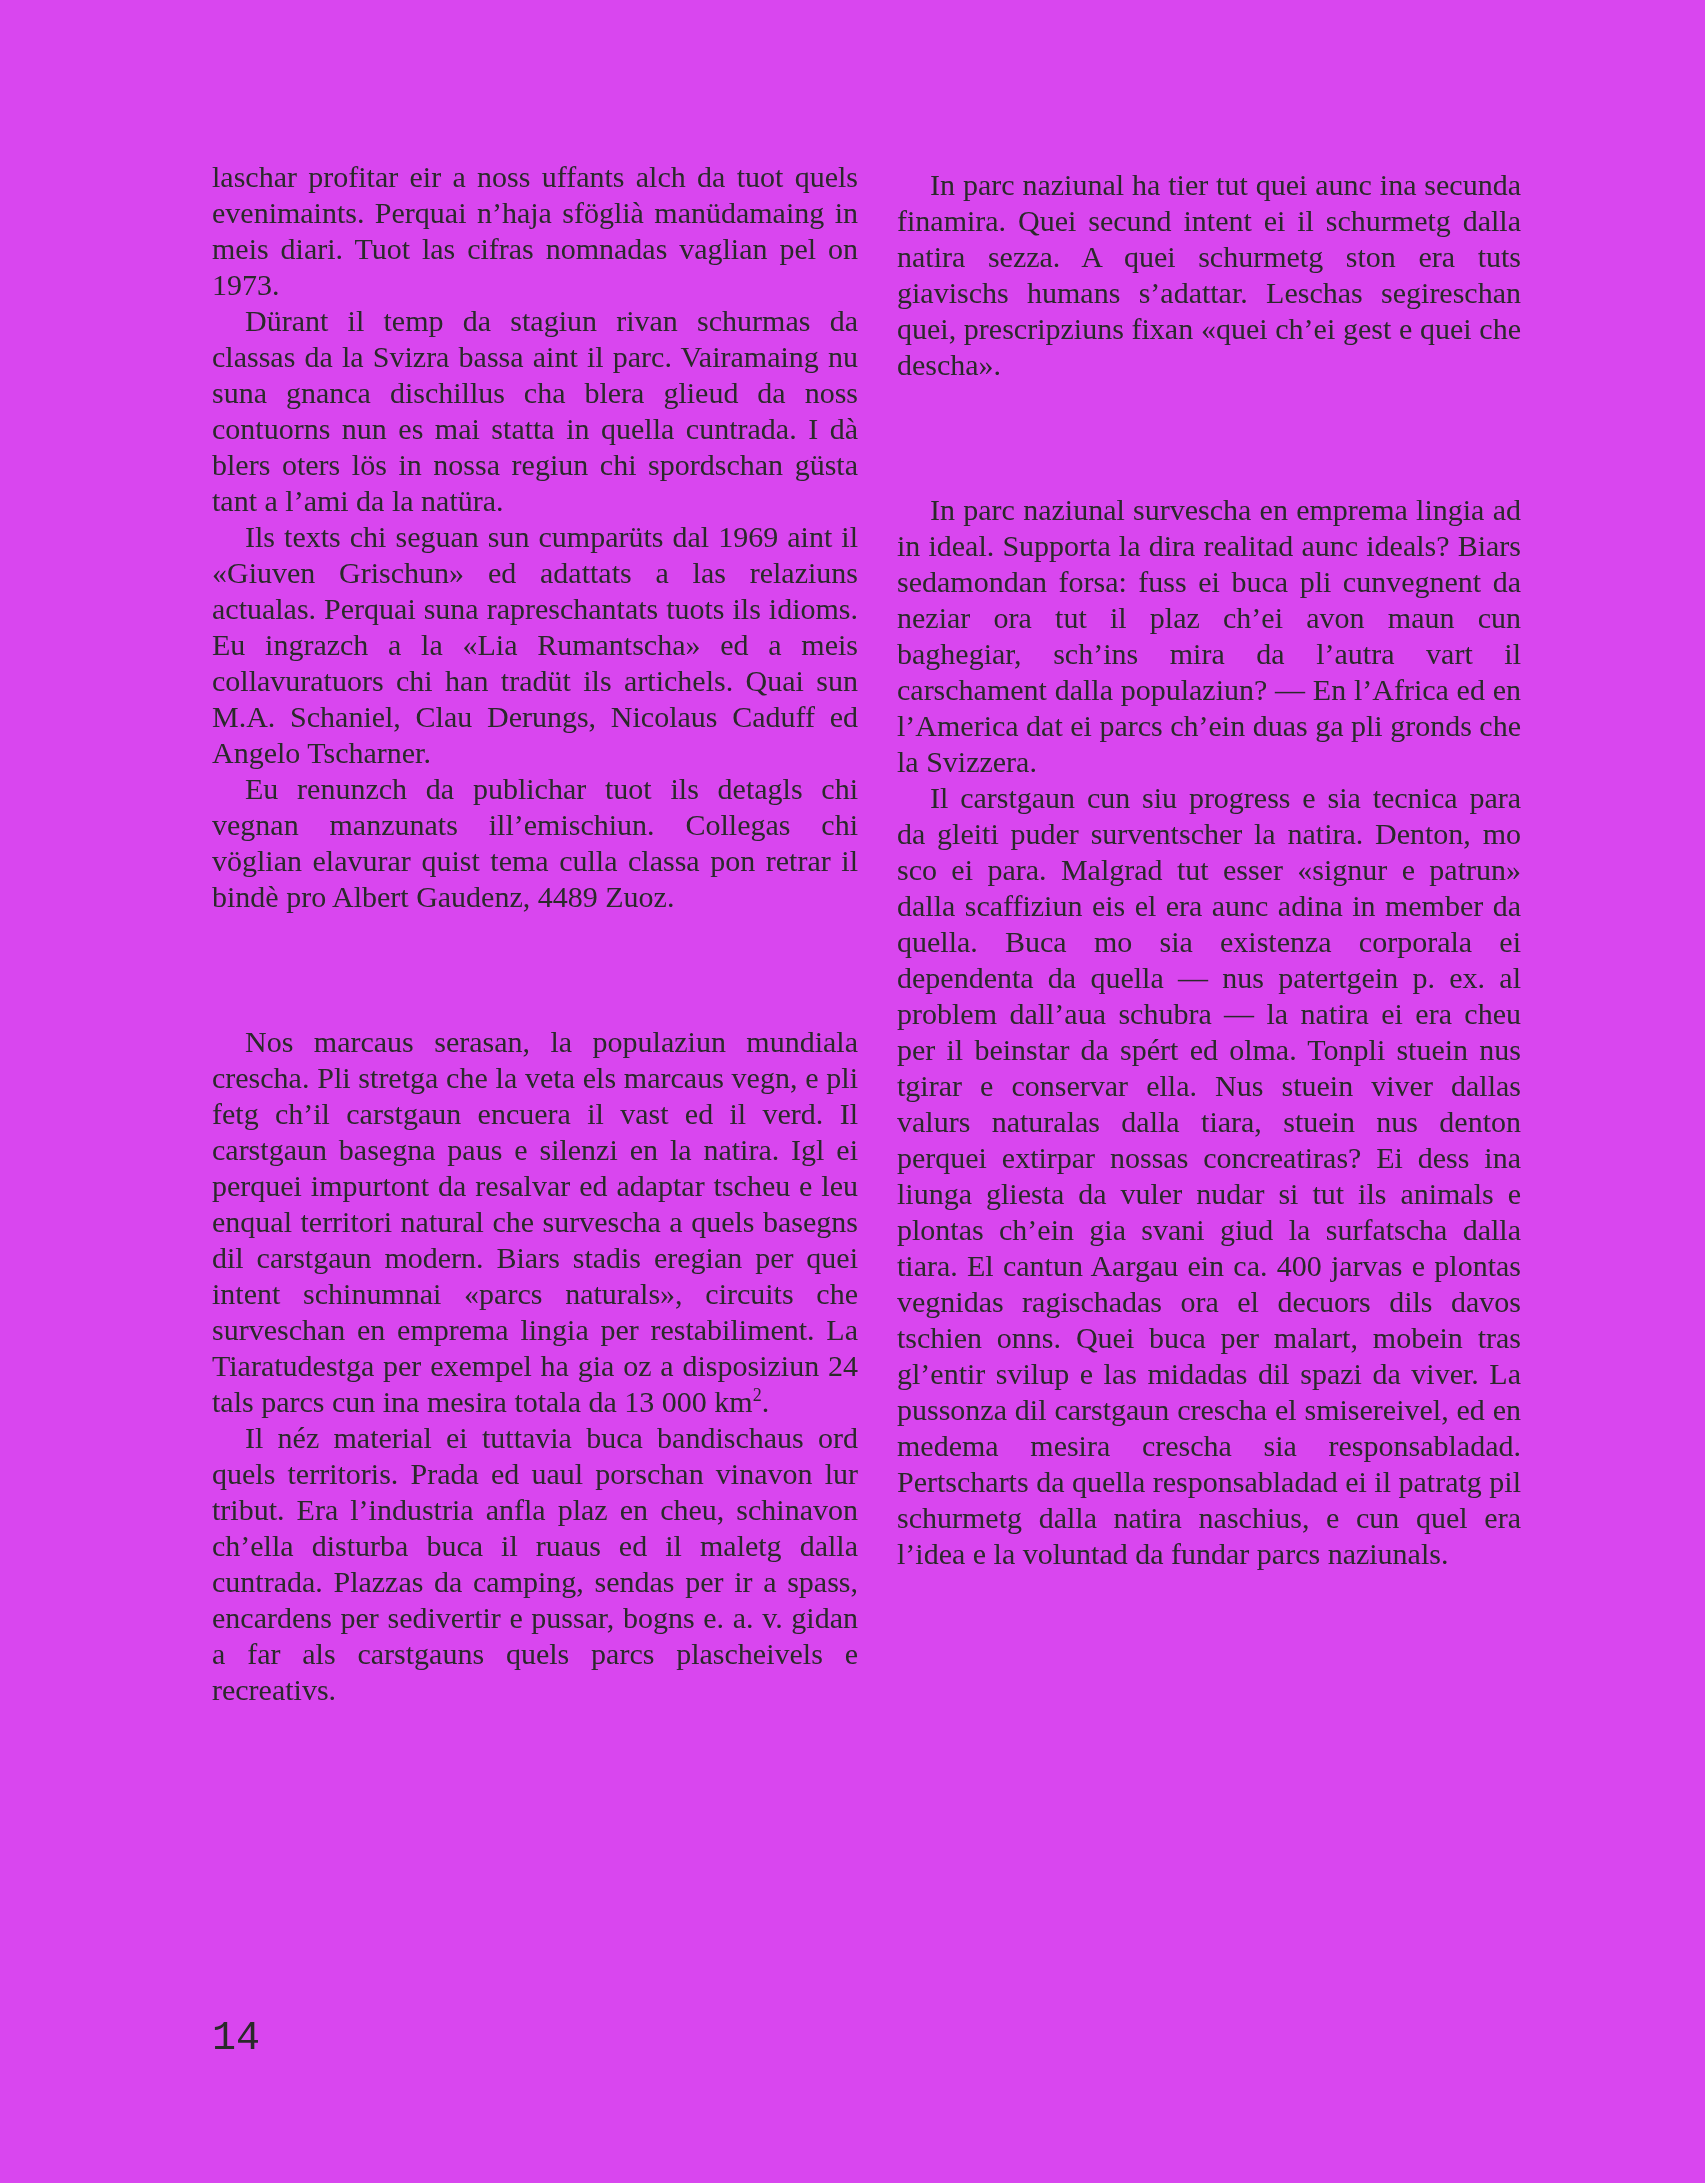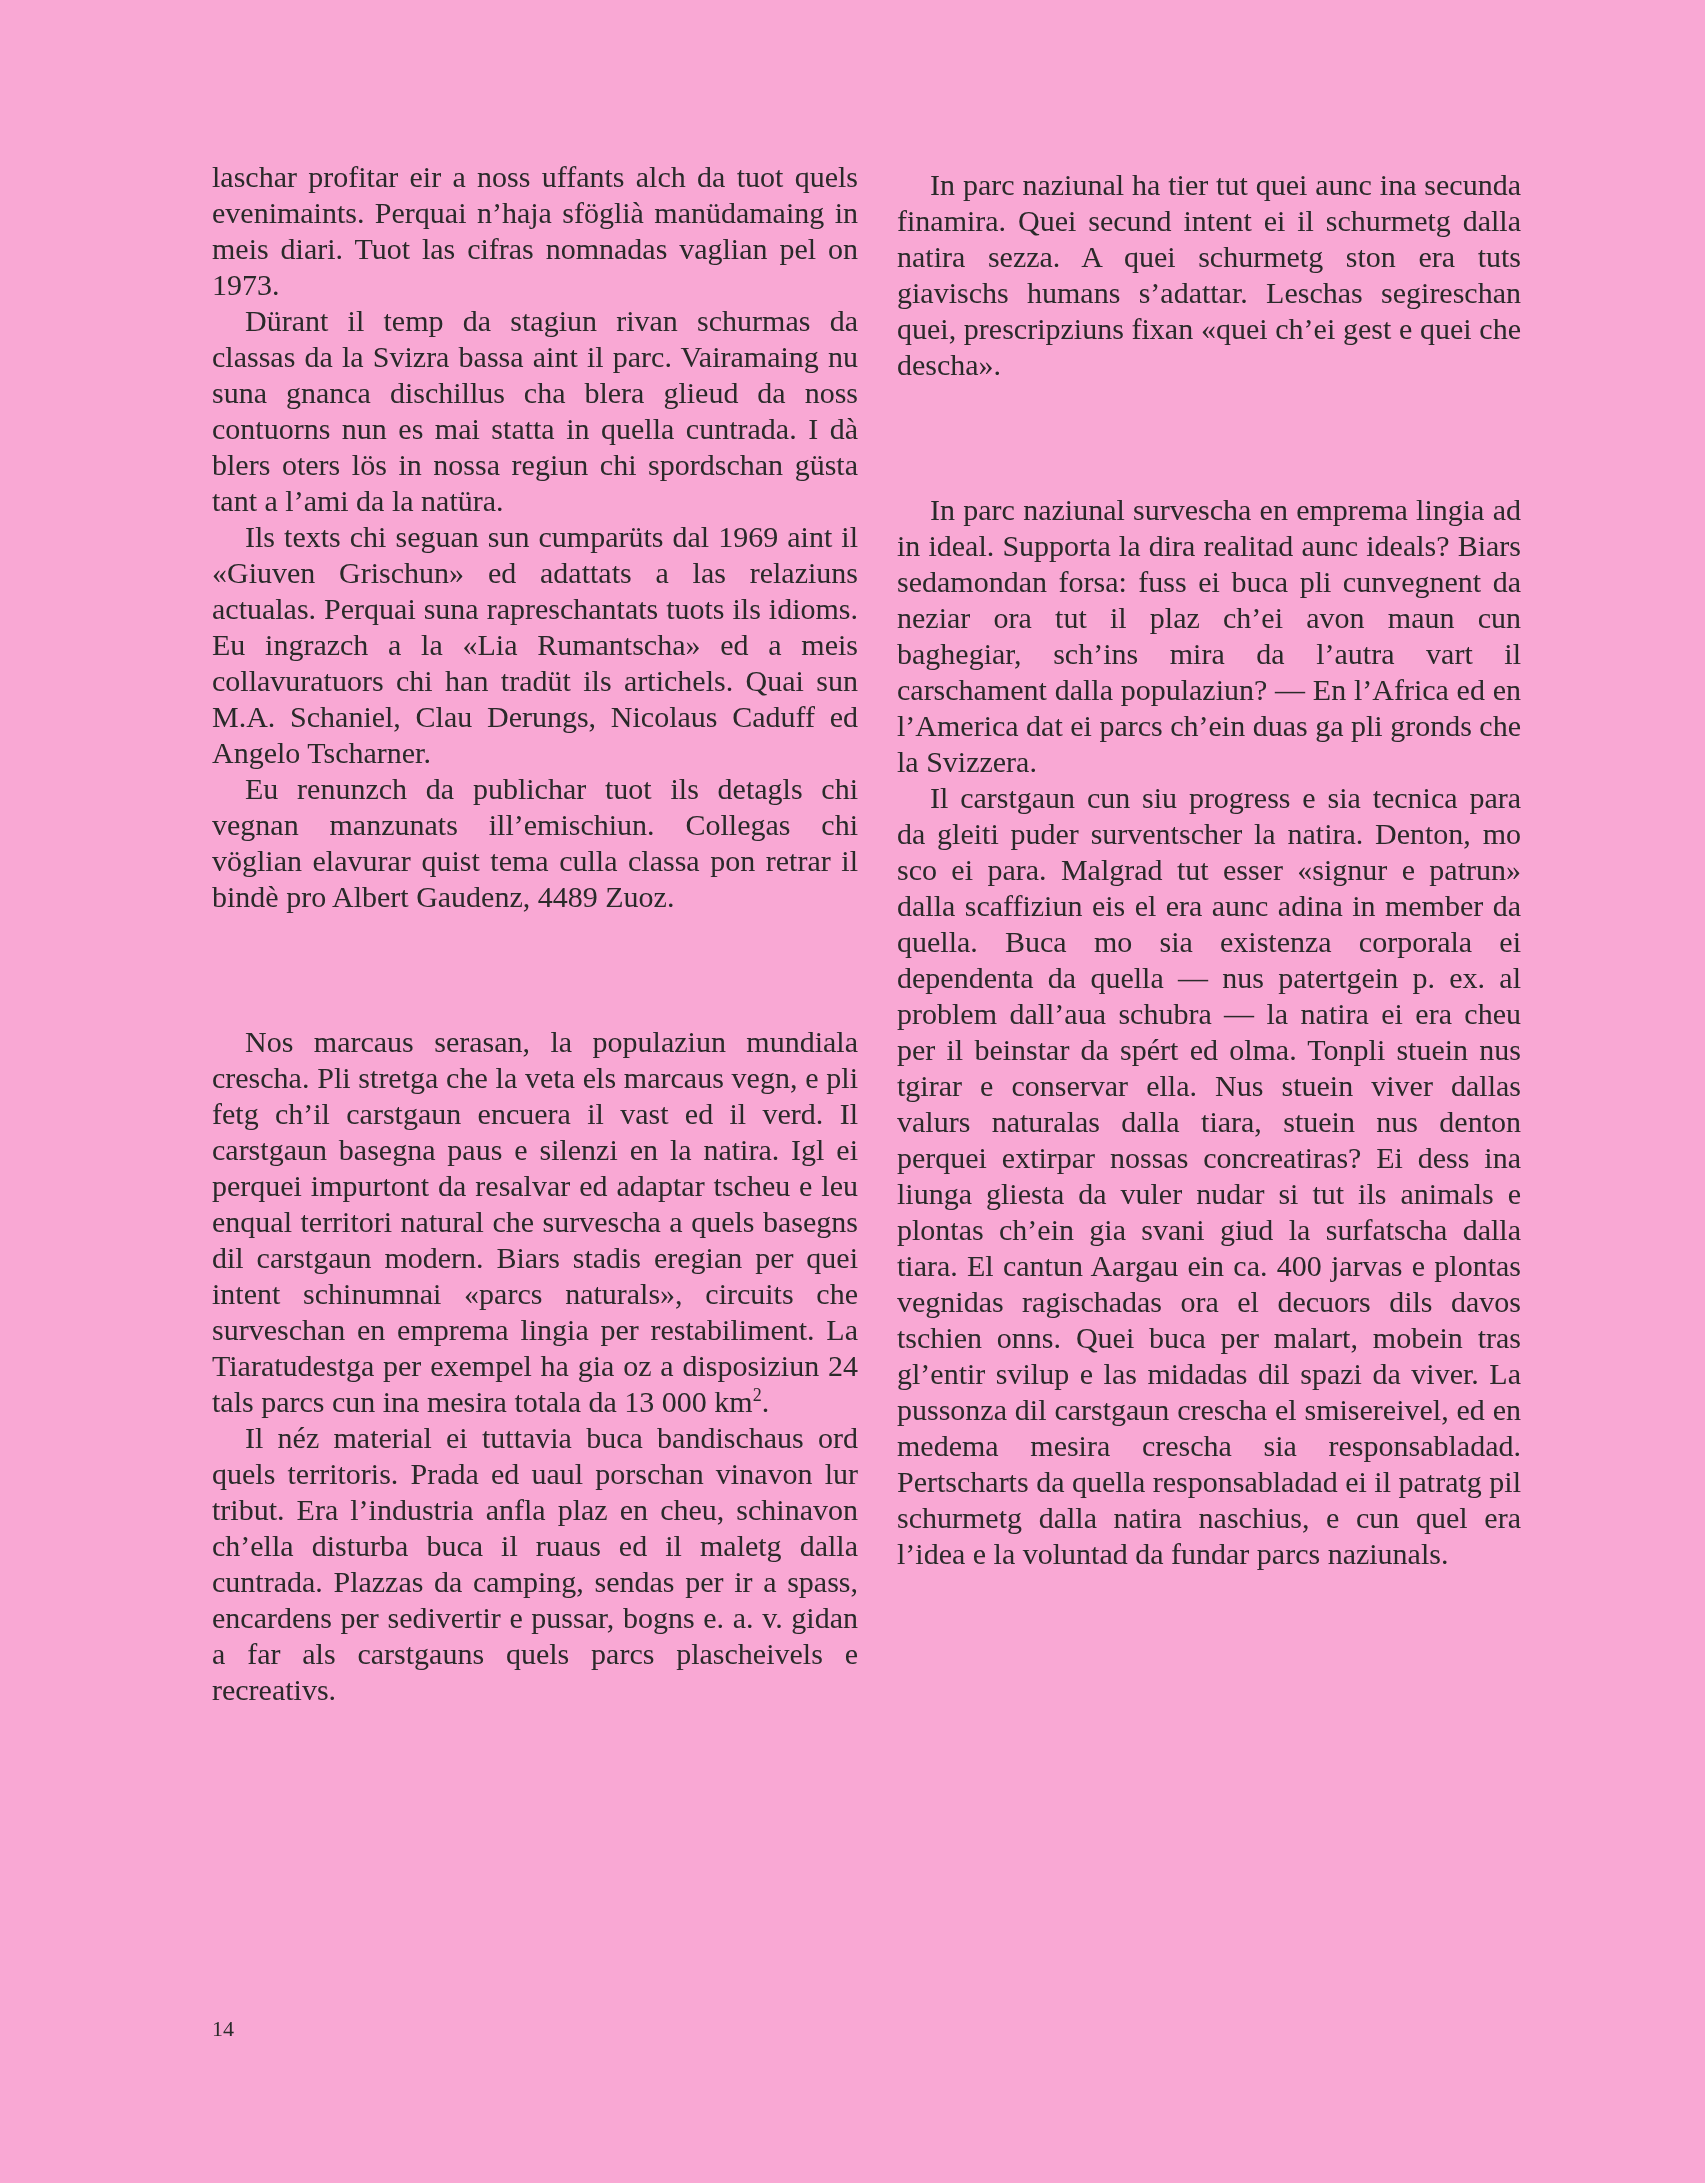--- a/index.html
+++ b/index.html
@@ -1,17 +1,17 @@
 <!DOCTYPE html>
 <html style="font-size:12px"><head>
 <meta charset="utf-8">
 <style>
   html, body { margin: 0; padding: 0; background: #ffffff; }
   body { width: 1706px; height: 2183px; position: relative; overflow: hidden; }
-  .page { position: absolute; left: 0; top: 0; width: 1706px; height: 2183px; background: #f9a8d4; }
+  .page { position: absolute; left: 0; top: 0; width: 1706px; height: 2183px; background: #d946ef; }
   .col {
     position: absolute;
     font-family: "Liberation Serif", "DejaVu Serif", serif;
     font-size: 30px;
     line-height: 36px;
     color: #2a2a2a;
     text-align: justify;
     hyphens: none;
   }
   .col-left  { left: 212px;  top: 159px; width: 646px; }
@@ -25,22 +25,22 @@
     margin: 0;
   }
   .heading-center { text-align: center; text-indent: 0 !important; }
   .heading-left { text-align: justify; text-indent: 0 !important; }
   .gap-l1 { height: 73px; }
   .gap-l2 { height: 36px; }
   .gap-r1 { height: 73px; }
   .gap-r2 { height: 36px; }
   .page-number {
     position: absolute; left: 212px; top: 2016px;
-    font-family: Liberation Serif, serif;
-    font-size: 22px; color: #2a2a2a;
+    font-family: Liberation Mono, monospace;
+    font-size: 40px; color: #2a2a2a;
   }
   sup { font-size: 18px; line-height: 0; vertical-align: super; }
 </style>
 </head>
 <body>
 
 <div class="page">
 
   <div class="col col-left">
     <p class="noindent">laschar profitar eir a noss uffants alch da tuot quels evenimaints. Perquai n’haja sföglià manüdamaing in meis diari. Tuot las cifras nomnadas vaglian pel on 1973.</p>

